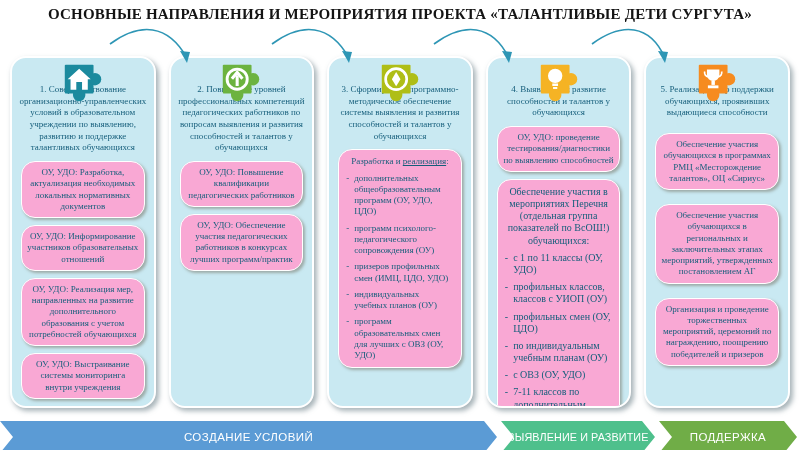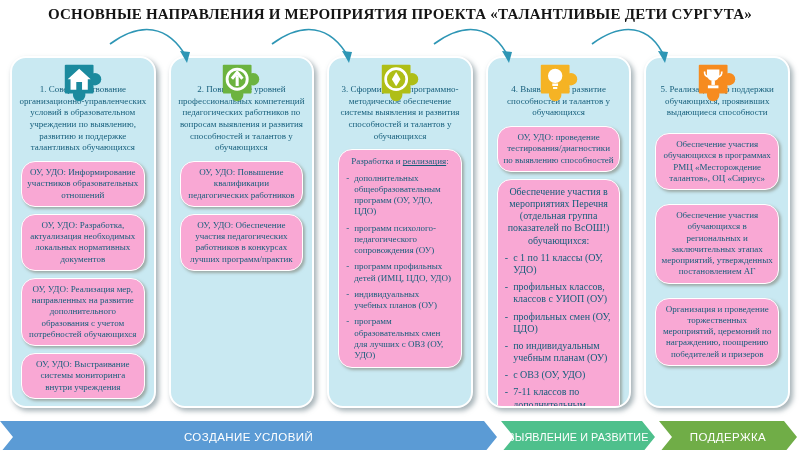--- a/index.html
+++ b/index.html
@@ -83,22 +83,22 @@
       <svg viewBox="0 0 48 48" width="46" height="46">
         <g fill="#1B8A9E">
           <rect x="5" y="5" width="30" height="30" rx="1"></rect>
           <circle cx="36.5" cy="20" r="6.5"></circle>
           <circle cx="20" cy="36.5" r="6.5"></circle>
         </g>
         <path d="M20 9 L32 20 L29 20 L29 31 L11 31 L11 20 L8 20 Z M17 23 L23 23 L23 31 L17 31 Z" fill="#ffffff" fill-rule="evenodd"></path>
       </svg>
     </div>
     <div class="col-header">1. Совершенствование организационно-управленческих условий в образовательном учреждении по выявлению, развитию и поддержке талантливых обучающихся</div>
+    <div class="box">ОУ, УДО: Разработка, актуализация необходимых локальных нормативных документов</div>
     <div class="box">ОУ, УДО: Информирование участников образовательных отношений</div>
-    <div class="box">ОУ, УДО: Разработка, актуализация необходимых локальных нормативных документов</div>
     <div class="box">ОУ, УДО: Реализация мер, направленных на развитие дополнительного образования с учетом потребностей обучающихся</div>
     <div class="box">ОУ, УДО: Выстраивание системы мониторинга внутри учреждения</div>
   </div>
 
   <div class="column col-2">
     <div class="icon-wrap">
       <svg viewBox="0 0 48 48" width="46" height="46">
         <g fill="#6CB33F">
           <rect x="5" y="5" width="30" height="30" rx="1"></rect>
           <circle cx="36.5" cy="20" r="6.5"></circle>
@@ -132,21 +132,21 @@
       <div class="li">
           <span class="dash">-</span>
           <span>дополнительных общеобразовательным программ (ОУ, УДО, ЦДО)</span>
         </div>
       <div class="li">
           <span class="dash">-</span>
           <span>программ психолого-педагогического сопровождения (ОУ)</span>
         </div>
       <div class="li">
           <span class="dash">-</span>
-          <span>программ профильных детей (ИМЦ, ЦДО, УДО)</span>
+          <span>призеров профильных смен (ИМЦ, ЦДО, УДО)</span>
         </div>
       <div class="li">
           <span class="dash">-</span>
           <span>индивидуальных учебных планов (ОУ)</span>
         </div>
       <div class="li">
           <span class="dash">-</span>
           <span>программ образовательных смен для лучших с ОВЗ (ОУ, УДО)</span>
         </div>
     </div>

